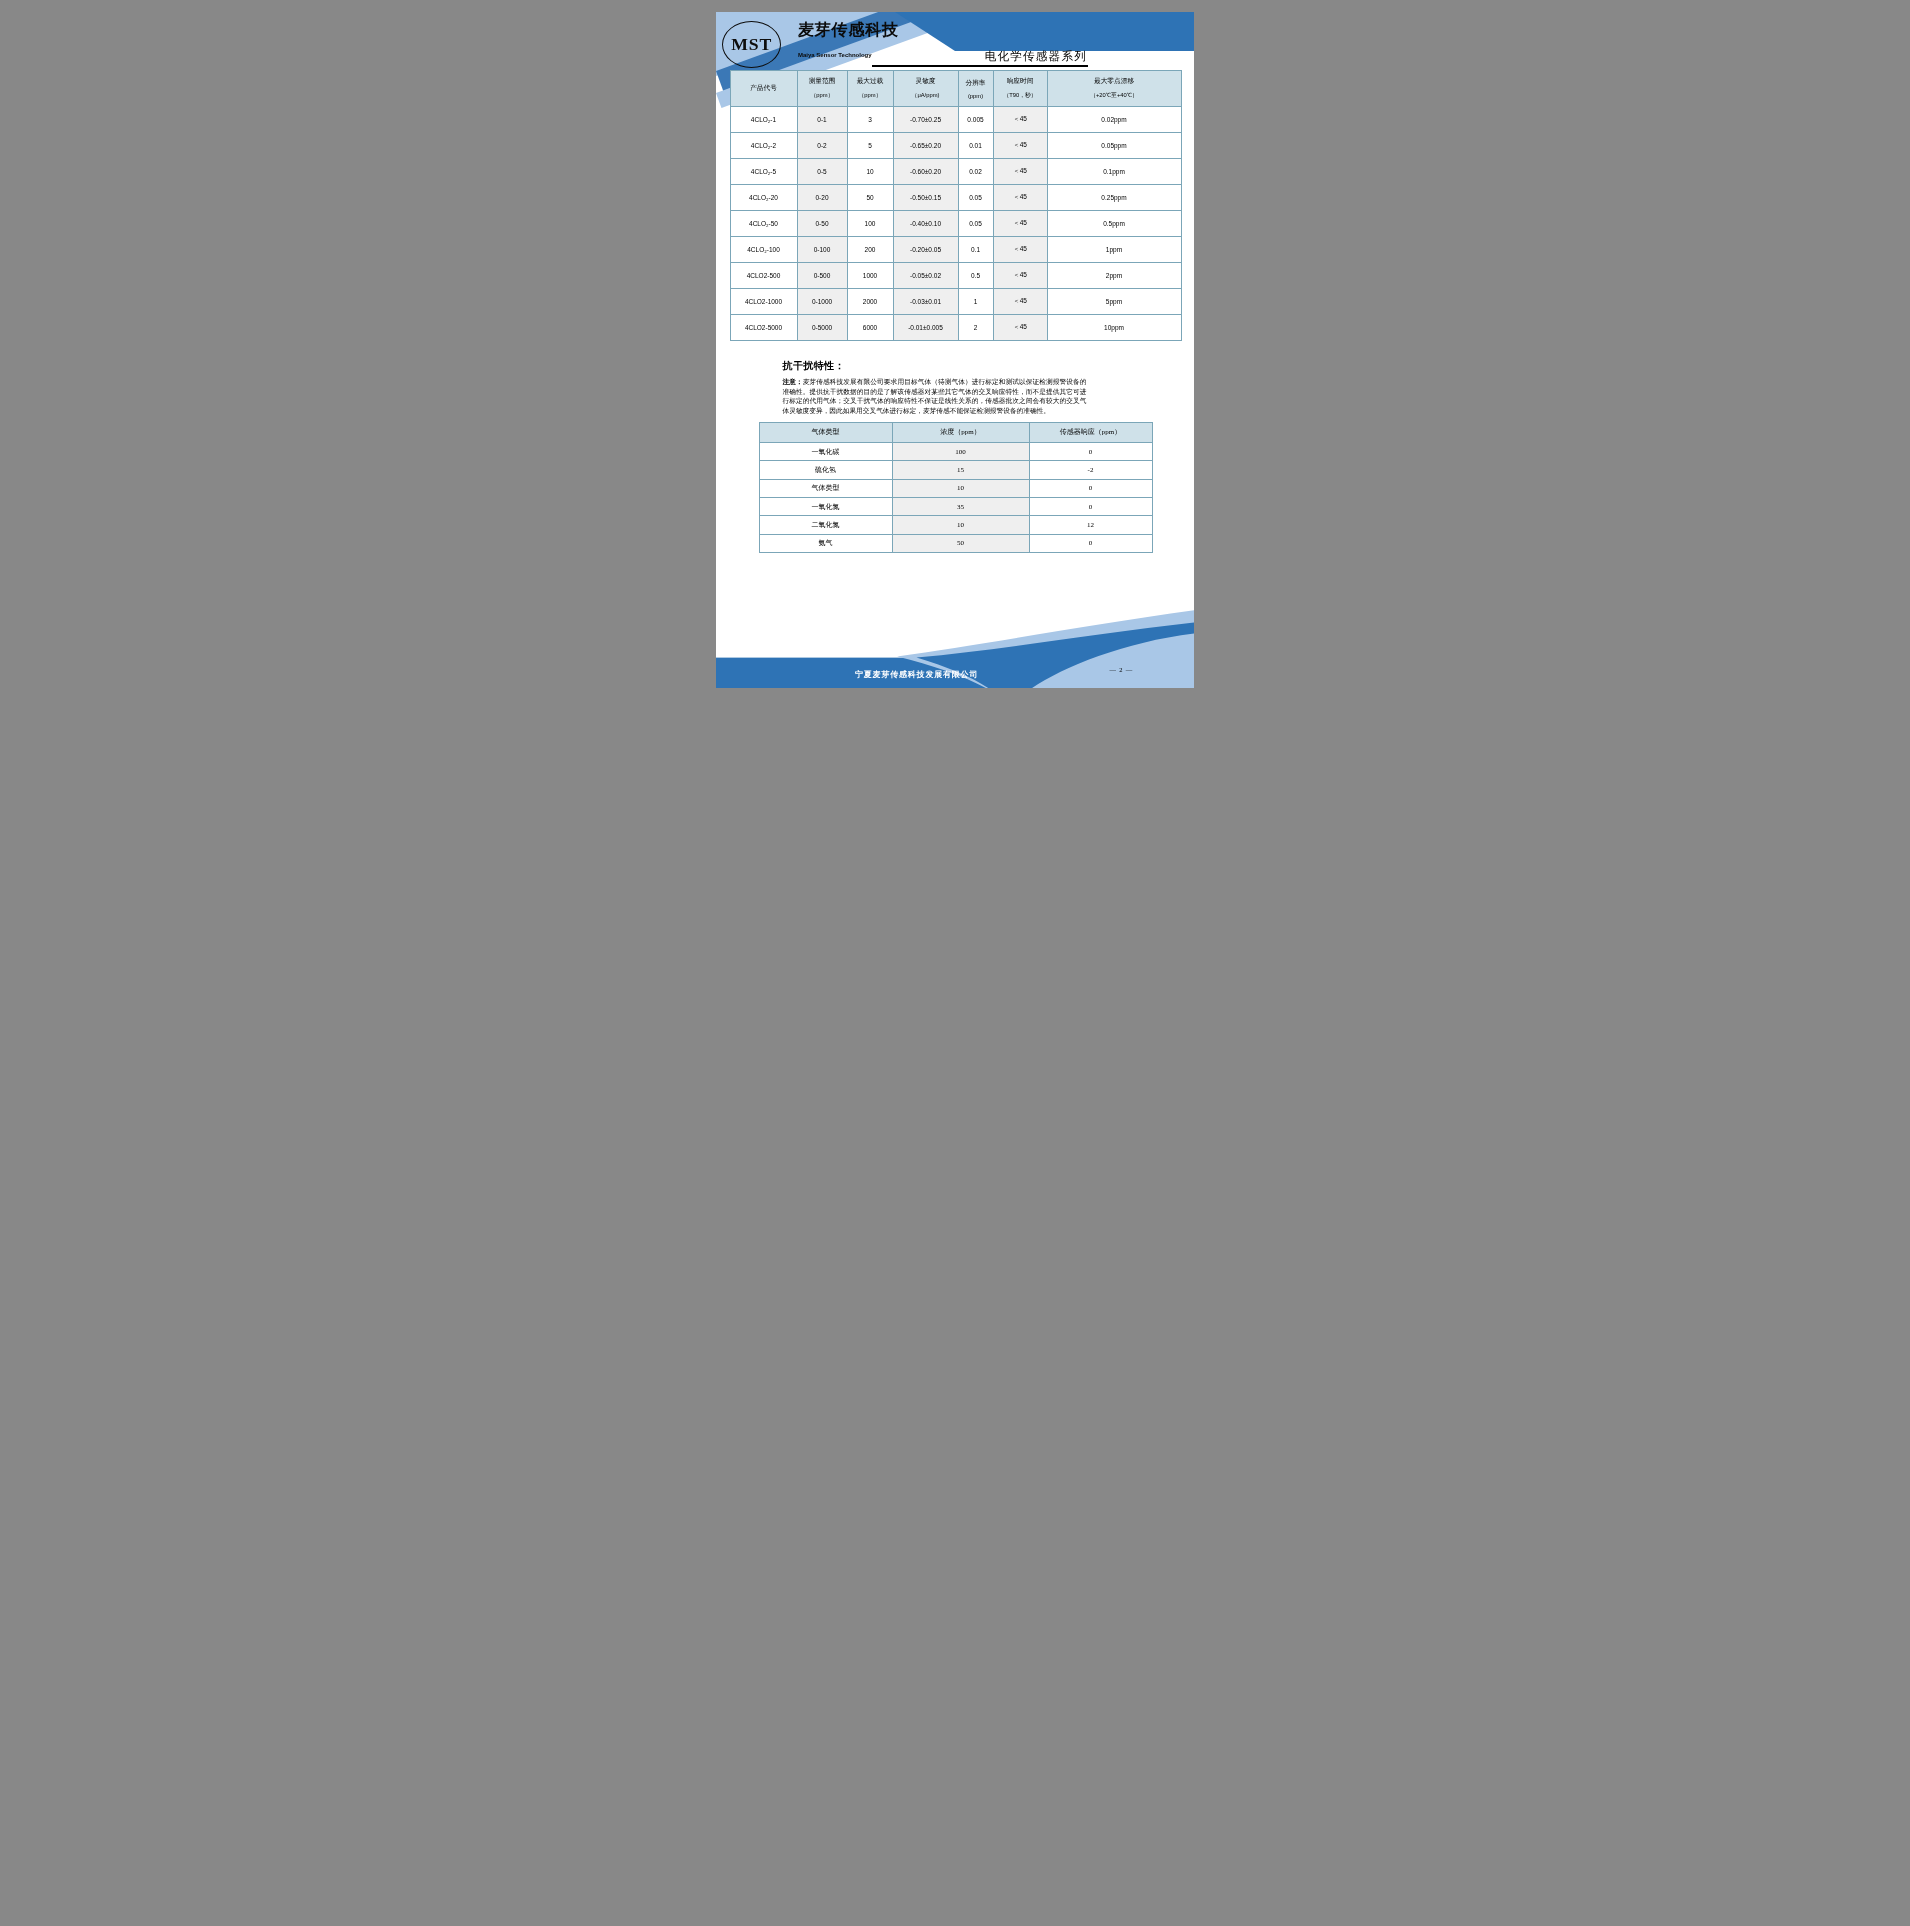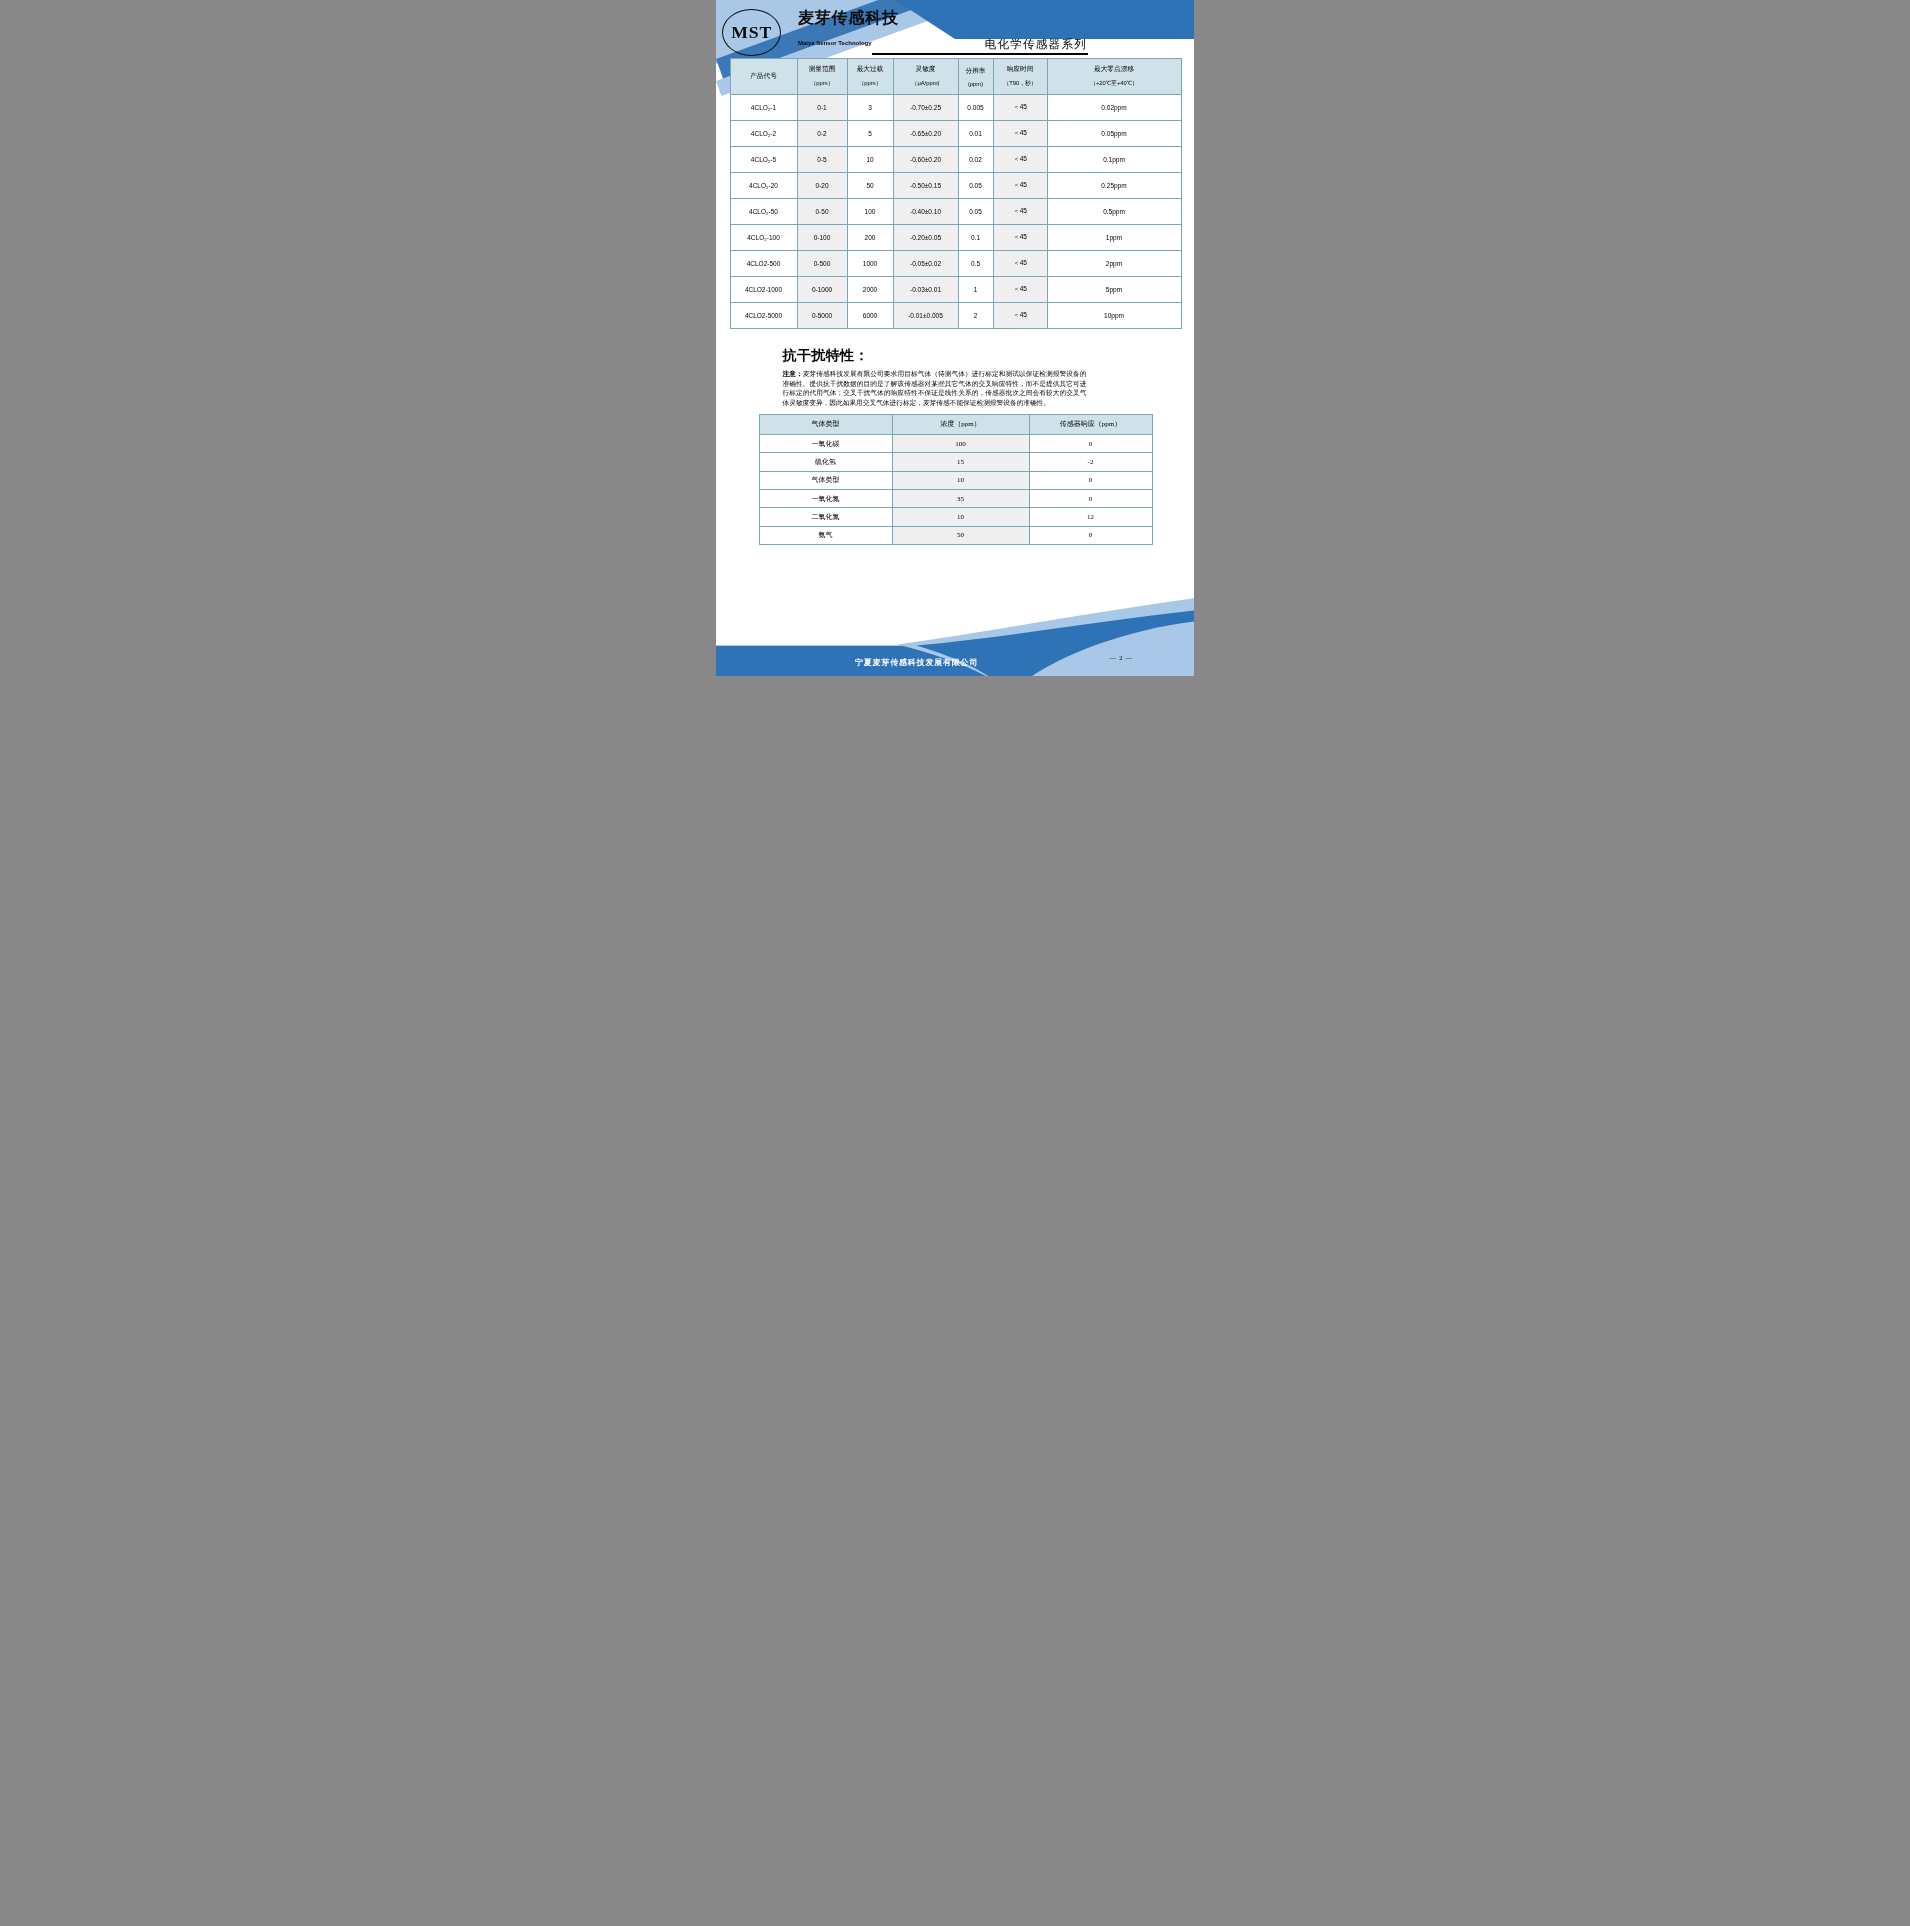--- a/index.html
+++ b/index.html
@@ -7,21 +7,21 @@
     --band:#3b78b6;
     --light:#a9c7e7;
     --thead:#cfe1e9;
     --gray:#efefef;
     --border:#7ba6b8;
   }
   html,body{margin:0;padding:0;background:#888;}
   .page{
     position:relative;
     width:478px;height:676px;
-    margin:0 auto;
+    margin:12px auto;
     background:#ffffff;
     overflow:hidden;
     font-family:"Liberation Sans", sans-serif;
   }
   
   .decor-top{position:absolute;left:0;top:0;width:478px;height:129px;overflow:hidden;z-index:0;}
   .corner-light{
     position:absolute;left:0;top:0;width:177px;height:64px;
     background:var(--light);
     clip-path:polygon(0 0,100% 0,0 100%);
@@ -79,21 +79,21 @@
     padding:0 0.8px;
   }
   .spec thead td{background:var(--thead);height:35px;}
   .spec tbody td{height:25px;}
   .spec tbody td:nth-child(2n){background:var(--gray);}
   .hline1{font-family:"Liberation Serif", serif;font-size:6.7px;display:block;}
   .hline2{font-size:5.8px;display:block;margin-top:5px;}
   .section-heading{
     margin:17.7px 0 0 53px;
     font-family:"Liberation Serif", serif;
-    font-weight:bold;font-size:14px;color:#000;letter-spacing:0.4px;
+    font-weight:bold;font-size:10px;color:#000;letter-spacing:0.4px;
   }
   .note{
     margin:4.6px 0 0 53px;width:304px;
     font-family:"Liberation Serif", serif;
     font-size:6.7px;line-height:9.6px;color:#000;
     text-align:justify;
   }
   .note .note-label{font-weight:bold;}
   .itable{width:392px;margin:6.2px 0 0 29px;font-family:"Liberation Serif", serif;}
   .itable td{

